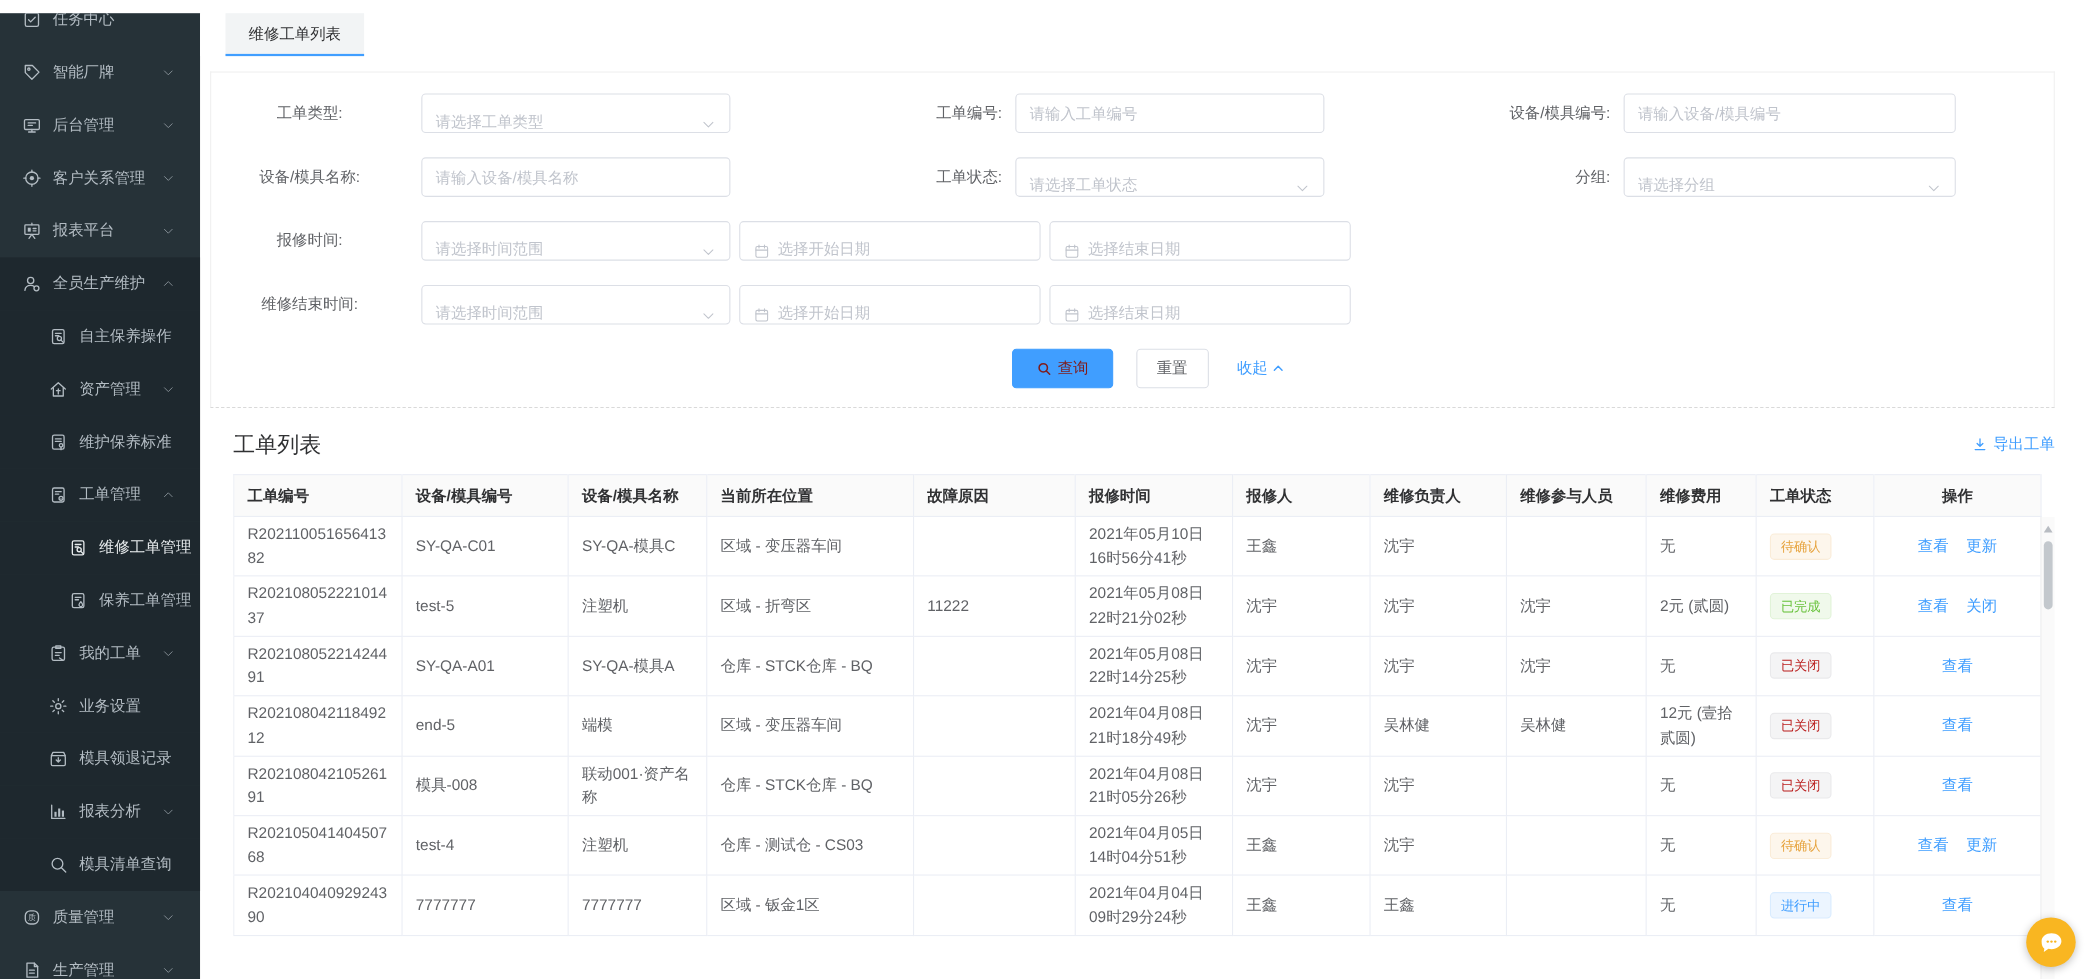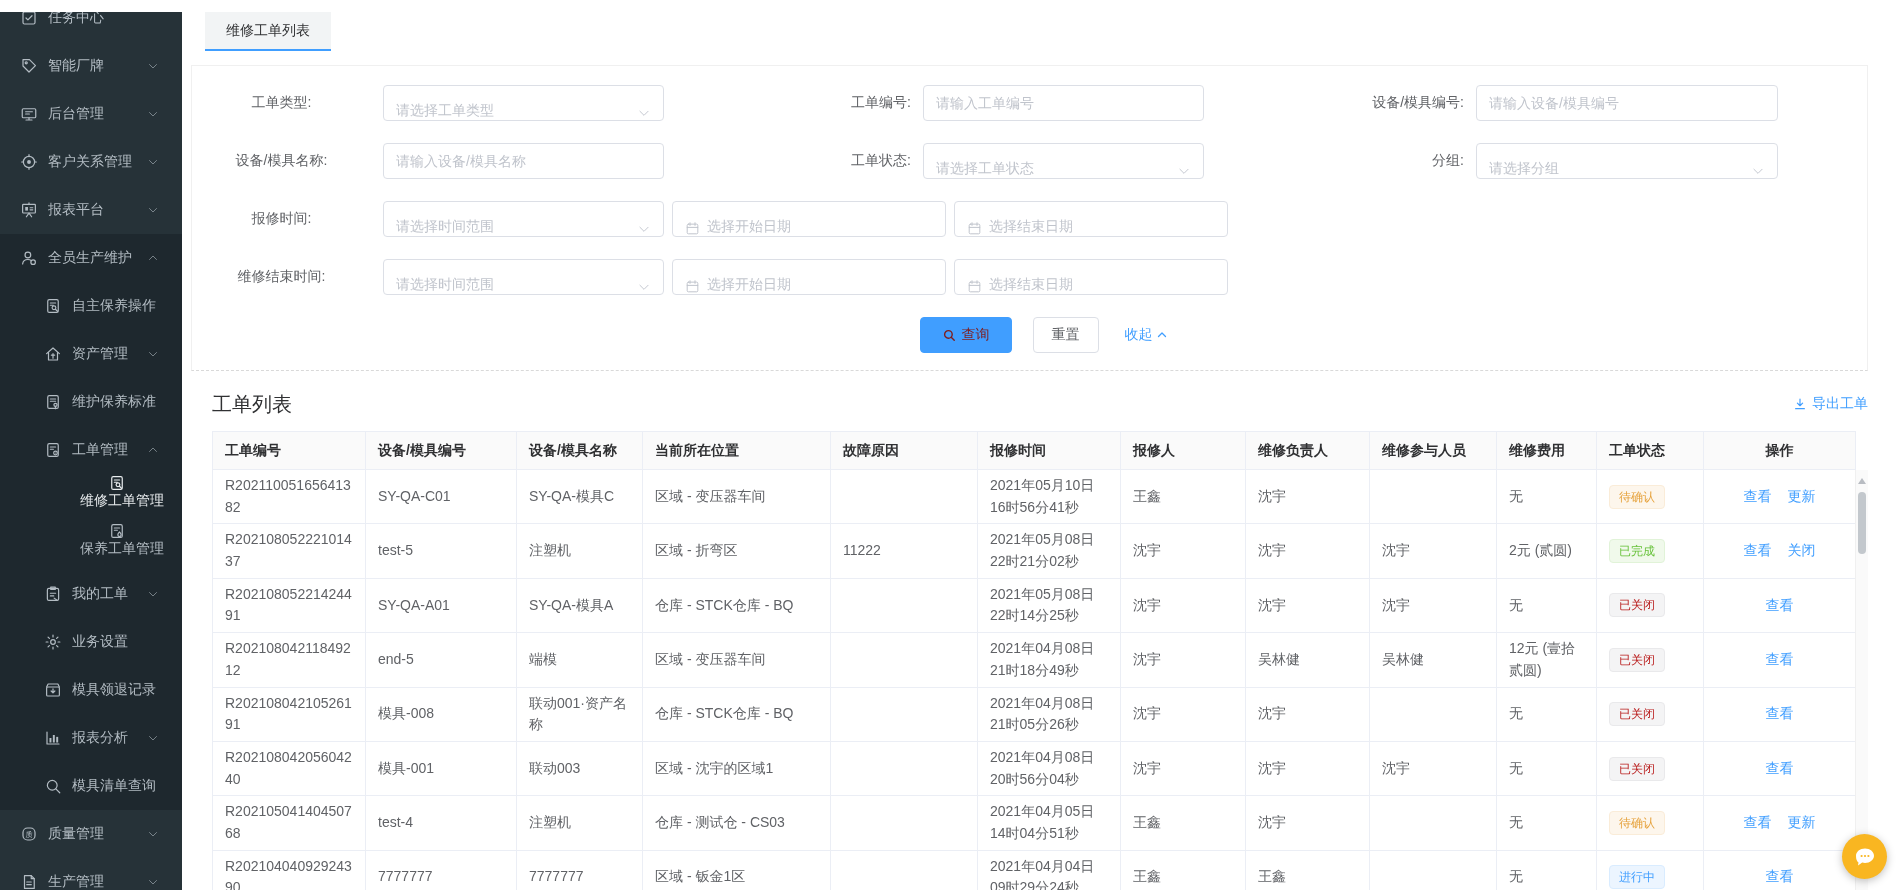--- a/index.html
+++ b/index.html
@@ -12,21 +12,21 @@
 
   
   .sidebar{width:182px;flex-shrink:0;background:#263238;overflow:hidden;}
   #sidebar-nav{margin-top:-18px;}
   .side-item{height:48px;display:flex;align-items:center;position:relative;
     font-size:14px;color:#b3bcc3;cursor:pointer;white-space:nowrap;}
   .side-item.open{background:#1e282e;}
   .side-item.active{color:#e8ecee;}
   .side-item.lvl1{padding-left:20px;}
   .side-item.lvl2{padding-left:44px;}
-  .side-item.lvl3{padding-left:62px;flex-direction:column;}
+  .side-item.lvl3{padding-left:62px;}
   .side-item .icon{width:18px;height:18px;margin-right:10px;flex-shrink:0;}
   .icon svg{width:100%;height:100%;display:block;}
   .side-item .chev{position:absolute;right:13px;width:12px;height:12px;opacity:.75;}
 
   
   .main{flex:1;min-width:0;display:flex;flex-direction:column;background:#fff;}
   .tabbar{height:39px;display:flex;align-items:stretch;padding-left:23px;background:#fff;}
   .tab{padding:0 21px;display:flex;align-items:center;font-size:14px;color:#303133;
     background:#f2f4f5;border-bottom:2px solid transparent;cursor:pointer;}
   .tab.active{border-bottom-color:#409EFF;}
@@ -598,34 +598,20 @@
                   <td class=""></td>
                   <td class="">2021年04月08日 21时05分26秒</td>
                   <td class="">沈宇</td>
                   <td class="">沈宇</td>
                   <td class=""></td>
                   <td class="">无</td>
                   <td><span class="badge info">已关闭</span></td>
                   <td class="actions"><a>查看</a></td>
                 </tr>
                 <tr>
-                  <td class="">R20210804205604240</td>
-                  <td class="break">模具-001</td>
-                  <td class="break">联动003</td>
-                  <td class="">区域 - 沈宇的区域1</td>
-                  <td class=""></td>
-                  <td class="">2021年04月08日 20时56分04秒</td>
-                  <td class="">沈宇</td>
-                  <td class="">沈宇</td>
-                  <td class="">沈宇</td>
-                  <td class="">无</td>
-                  <td><span class="badge info">已关闭</span></td>
-                  <td class="actions"><a>查看</a></td>
-                </tr>
-                <tr>
                   <td class="">R20210504140450768</td>
                   <td class="break">test-4</td>
                   <td class="break">注塑机</td>
                   <td class="">仓库 - 测试仓 - CS03</td>
                   <td class=""></td>
                   <td class="">2021年04月05日 14时04分51秒</td>
                   <td class="">王鑫</td>
                   <td class="">沈宇</td>
                   <td class=""></td>
                   <td class="">无</td>

